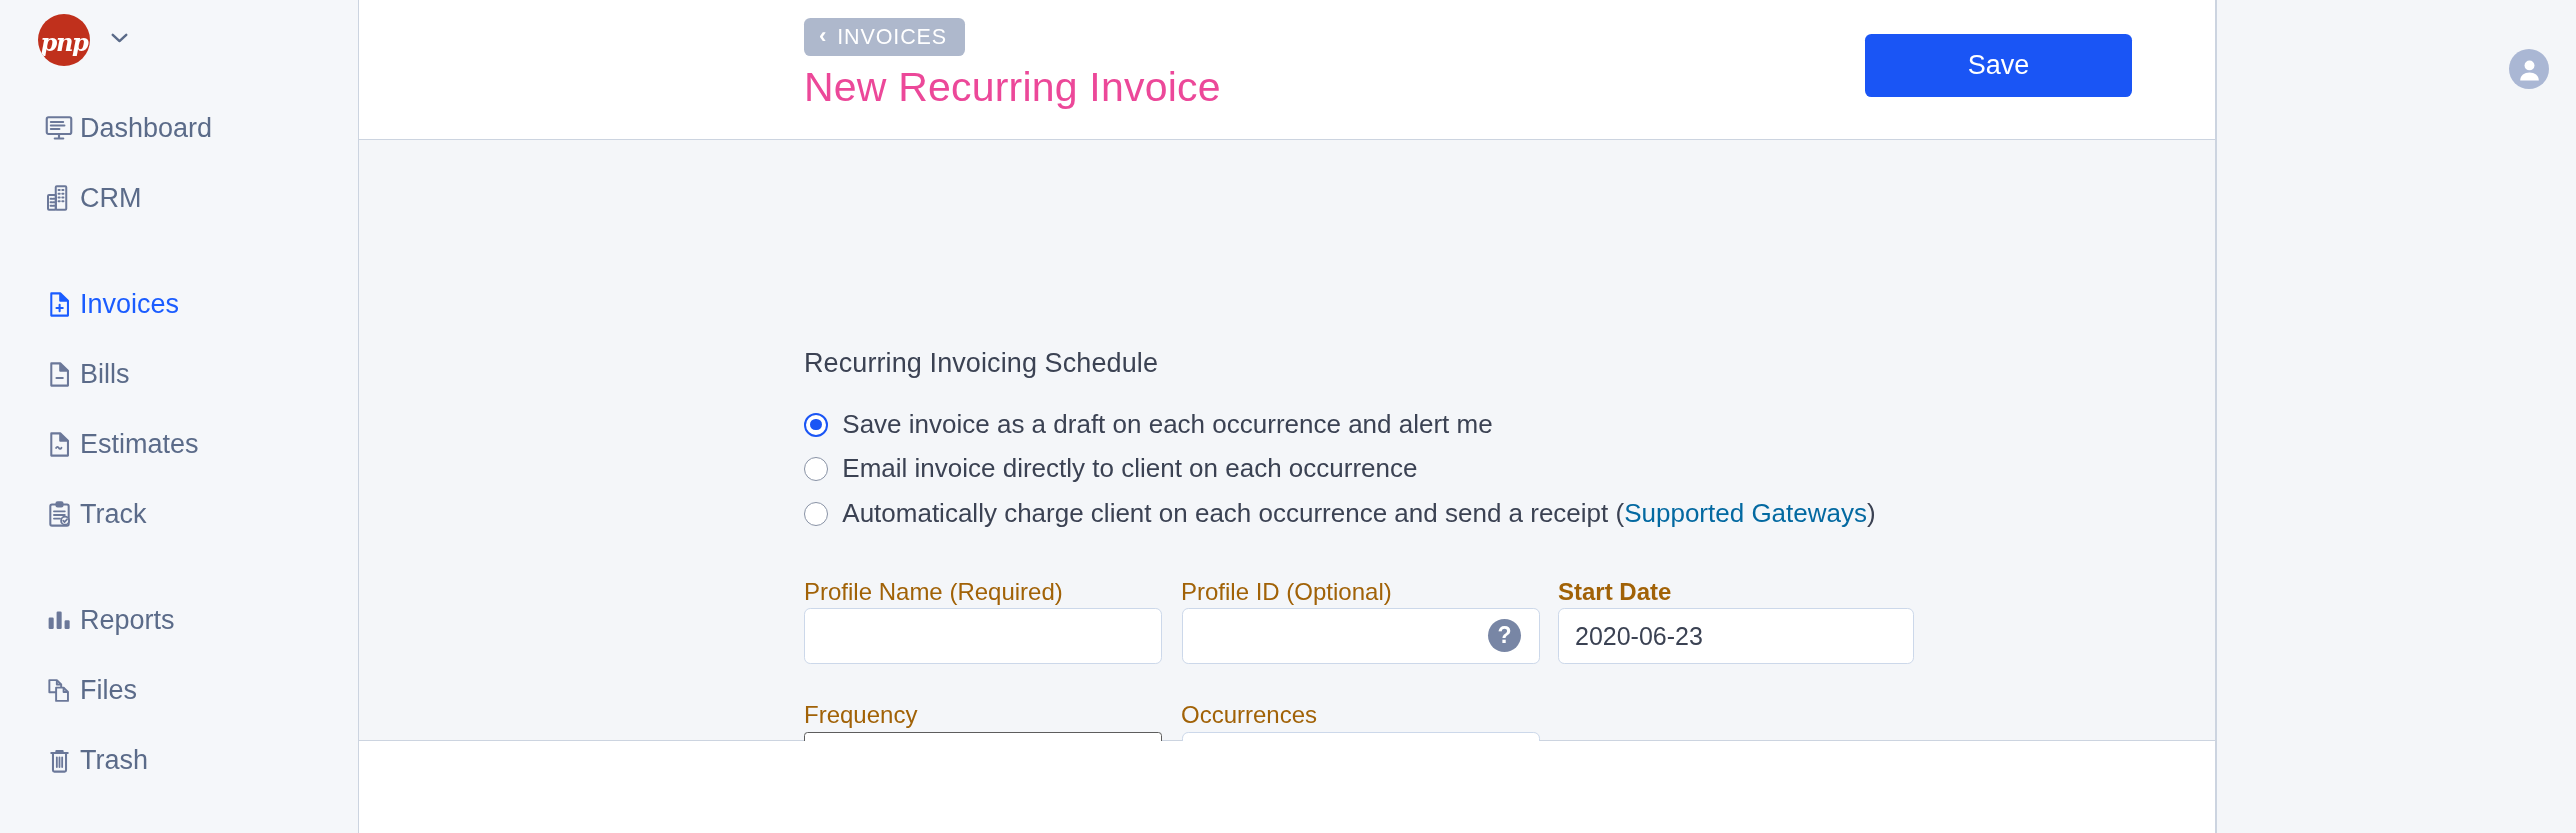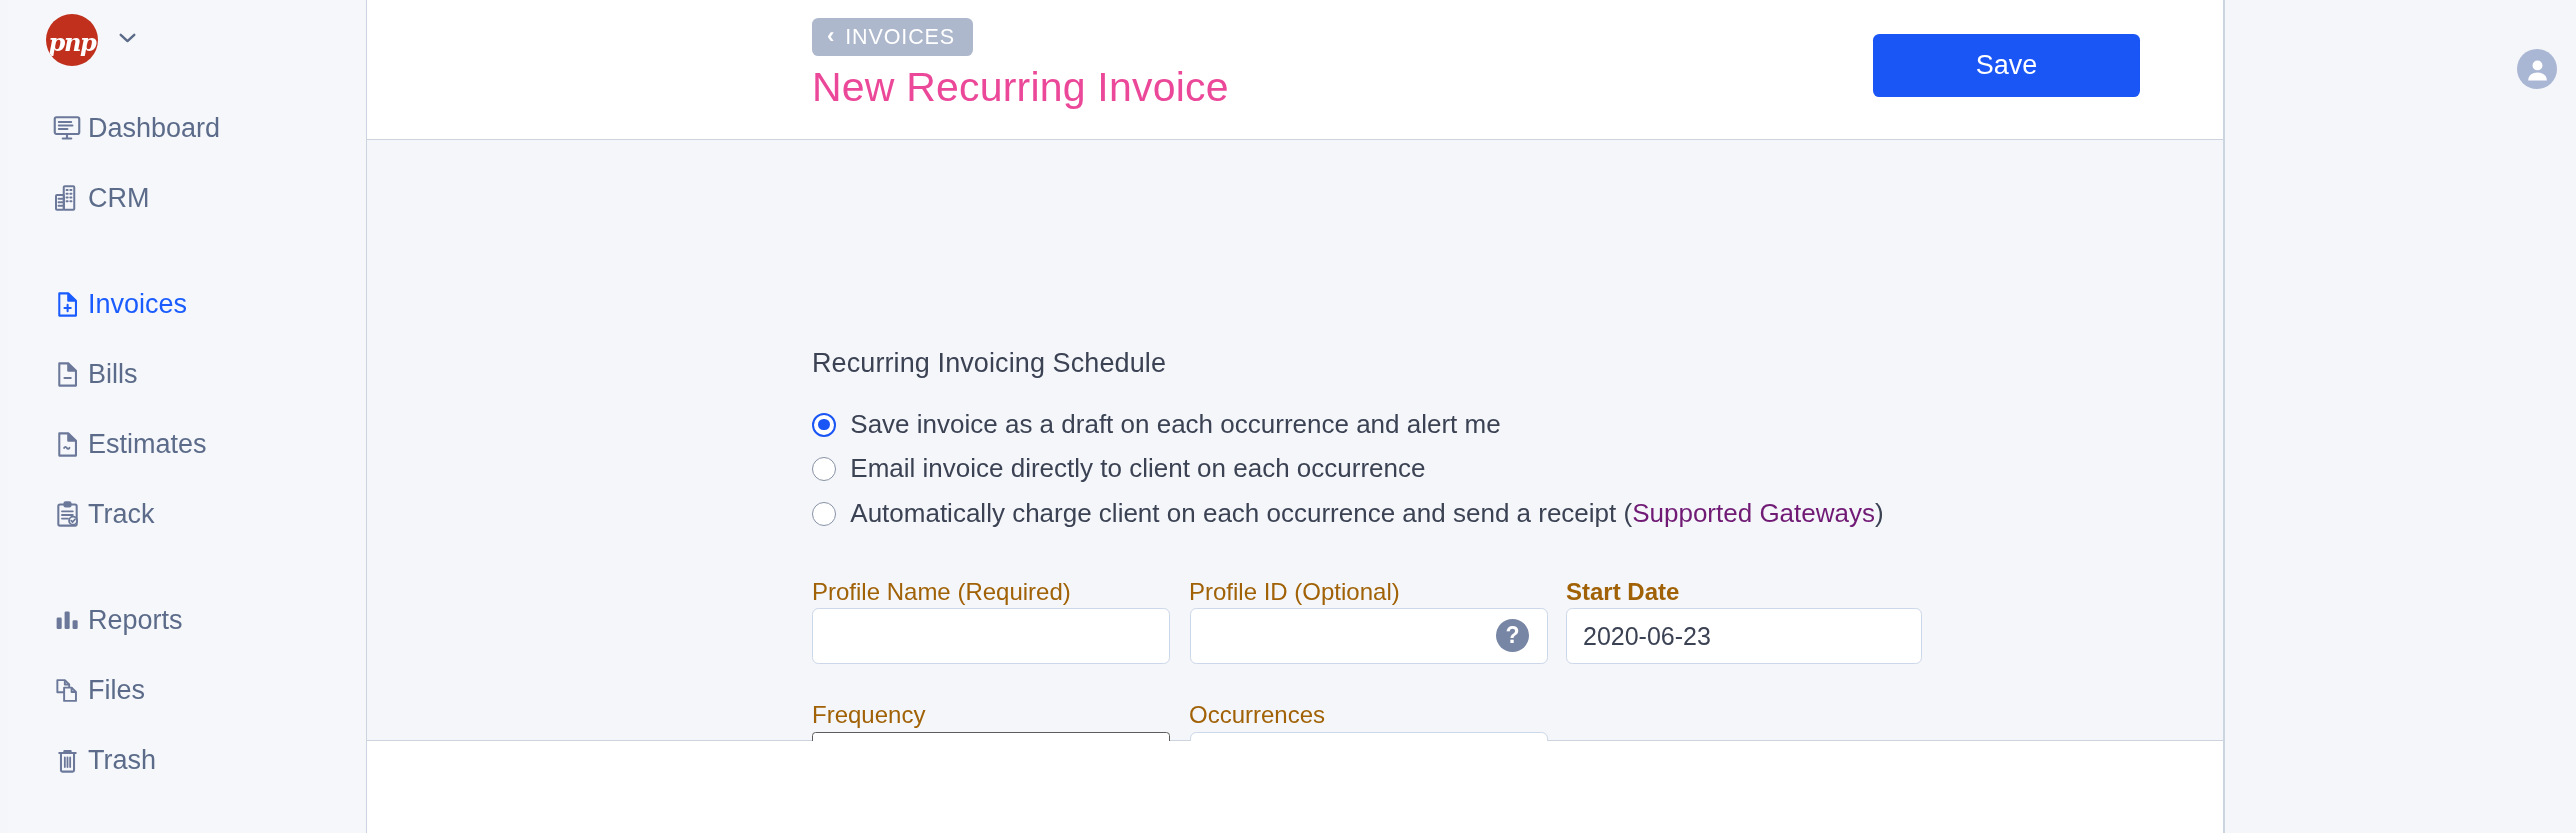--- a/index.html
+++ b/index.html
@@ -5,21 +5,21 @@
   * { box-sizing: border-box; margin: 0; padding: 0; }
   html, body {
     width: 2576px;
     height: 834px;
     overflow: hidden;
     background: #f4f6f9;
     font-family: "Liberation Sans", sans-serif;
     -webkit-font-smoothing: antialiased;
   }
 
-  .app { position: relative; width: 2576px; height: 634px; display: flex; padding-left: 8px; }
+  .app { position: relative; width: 2576px; height: 634px; display: flex; }
 
   
   .sidebar {
     width: 359px;
     height: 834px;
     background: #f5f7fa;
     border-right: 1.8px solid #ccd4e0;
     flex: 0 0 359px;
     position: relative;
   }
@@ -189,21 +189,21 @@
   }
   .radio.checked::after {
     content: "";
     position: absolute;
     left: 50%; top: 50%;
     width: 11.6px; height: 11.6px;
     margin: -5.8px 0 0 -5.8px;
     border-radius: 50%;
     background: #1a55f5;
   }
-  .link { color: #701a75; cursor: pointer; }
+  .link { color: #0369a1; cursor: pointer; }
 
   
   .field-label {
     position: absolute;
     font-size: 24px;
     color: #a16207;
     white-space: nowrap;
   }
   .text-input {
     position: absolute;

